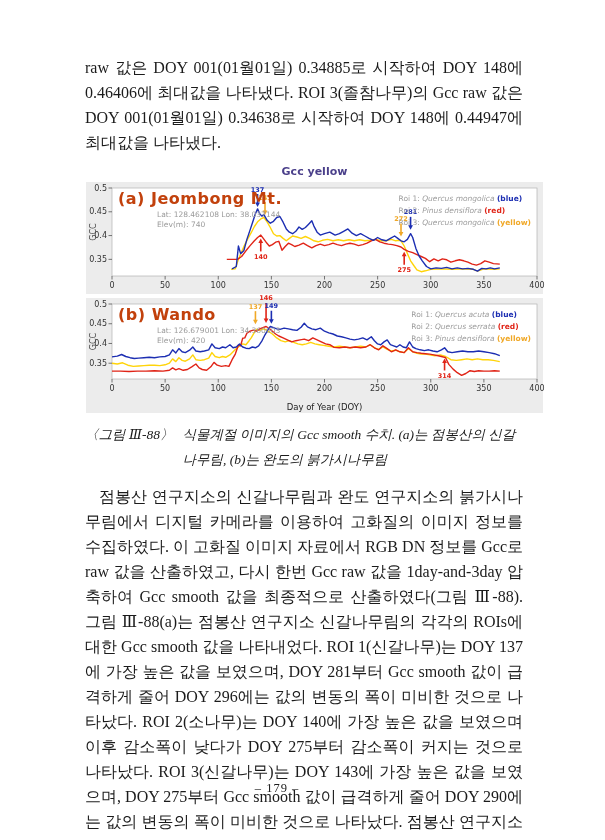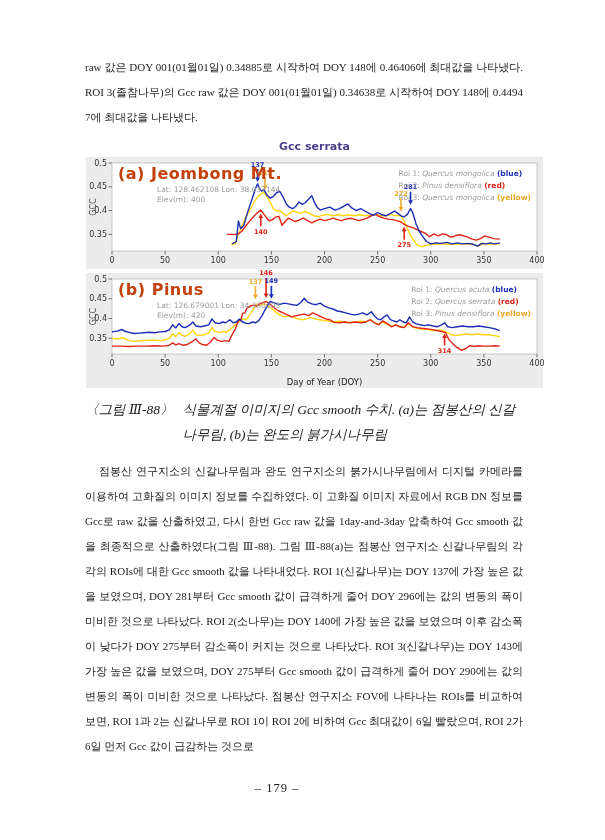--- a/index.html
+++ b/index.html
@@ -1,19 +1,19 @@
 <!DOCTYPE html>
 <html><head>
 <meta charset="utf-8">
 <style>
   html,body{margin:0;padding:0;background:#ffffff;}
   .page{position:relative;width:605px;height:840px;background:#fff;overflow:hidden;
         font-family:"Liberation Serif","DejaVu Serif",serif;color:#1b1b1b;}
   .content{position:absolute;left:85px;top:55px;width:438px;}
-  .para{font-size:11px;line-height:25px;text-align:justify;margin:0;word-break:break-all;}
+  .para{font-size:16px;line-height:25px;text-align:justify;margin:0;word-break:break-all;}
   .para-top{margin-bottom:8px;}
   .figure{width:457px;margin-left:1px;margin-top:4px;}
   .fig-title{width:457px;text-align:center;font-family:"DejaVu Sans","Liberation Sans",sans-serif;
              font-weight:bold;font-size:11px;color:#4a3f8a;padding:2px 0 4px;}
   .subplot{position:relative;width:457px;background:#ececec;}
   #subplot-a{margin-bottom:4px;}
   .sp-info{position:absolute;left:32px;top:7px;font-family:"DejaVu Sans","Liberation Sans",sans-serif;}
   .sp-name{font-size:16px;font-weight:bold;letter-spacing:.5px;color:#c2410c;margin-bottom:2px;}
   .sp-meta{font-size:7.5px;color:#9a9a9a;line-height:9.5px;padding-left:39px;}
   .sp-legend{position:absolute;right:12px;top:11px;font-family:"DejaVu Sans","Liberation Sans",sans-serif;
@@ -29,21 +29,21 @@
   svg{display:block;font-family:"DejaVu Sans","Liberation Sans",sans-serif;}
 </style>
 </head>
 <body>
 
 <div class="page">
   <div class="content">
     <p class="para para-top">raw 값은 DOY 001(01월01일) 0.34885로 시작하여 DOY 148에 0.46406에 최대값을 나타냈다. ROI 3(졸참나무)의 Gcc raw 값은 DOY 001(01월01일) 0.34638로 시작하여 DOY 148에 0.44947에 최대값을 나타냈다.</p>
 
     <div class="figure">
-      <div class="fig-title">Gcc serrata</div>
+      <div class="fig-title">Gcc yellow</div>
       <div class="subplot" id="subplot-a">
           <svg width="457" height="112" style="overflow:visible">
             <rect x="26" y="6" width="425" height="88" fill="#ffffff" stroke="#b3b3b3" stroke-width="0.7"></rect>
             <line x1="26" y1="94" x2="26" y2="97.5" stroke="#555" stroke-width="0.8"></line>
             <text x="26" y="106" font-size="8" fill="#333" text-anchor="middle">0</text>
             <line x1="79.125" y1="94" x2="79.125" y2="97.5" stroke="#555" stroke-width="0.8"></line>
             <text x="79.125" y="106" font-size="8" fill="#333" text-anchor="middle">50</text>
             <line x1="132.25" y1="94" x2="132.25" y2="97.5" stroke="#555" stroke-width="0.8"></line>
             <text x="132.25" y="106" font-size="8" fill="#333" text-anchor="middle">100</text>
             <line x1="185.375" y1="94" x2="185.375" y2="97.5" stroke="#555" stroke-width="0.8"></line>
@@ -85,21 +85,21 @@
             <line x1="324.5625" y1="34.85945945945947" x2="324.5625" y2="44.35945945945947" stroke="#1c2eb2" stroke-width="1.6"></line>
             <polygon points="322.1625,43.35945945945947 326.9625,43.35945945945947 324.5625,47.85945945945947" fill="#1c2eb2"></polygon>
             <text x="324.5625" y="32.35945945945947" font-size="6.5" font-weight="bold" fill="#1c2eb2" text-anchor="middle">281</text>
             <line x1="318.1875" y1="82.74054054054054" x2="318.1875" y2="73.24054054054054" stroke="#e02417" stroke-width="1.6"></line>
             <polygon points="315.7875,74.24054054054054 320.5875,74.24054054054054 318.1875,69.74054054054054" fill="#e02417"></polygon>
             <text x="318.1875" y="90.24054054054054" font-size="6.5" font-weight="bold" fill="#e02417" text-anchor="middle">275</text>
           </svg>
           <div class="sp-info">
             <div class="sp-name">(a) Jeombong Mt.</div>
             <div class="sp-meta">Lat: 128.462108  Lon: 38.037144</div>
-            <div class="sp-meta">Elev(m): 400</div>
+            <div class="sp-meta">Elev(m): 740</div>
           </div>
           <div class="sp-legend">
             <div class="lg-row"><span>Roi 1: </span><i>Quercus mongolica </i><b style="color:#1c2eb2">(blue)</b></div>
             <div class="lg-row"><span>Roi 2: </span><i>Pinus densiflora </i><b style="color:#e02417">(red)</b></div>
             <div class="lg-row"><span>Roi 3: </span><i>Quercus mongolica </i><b style="color:#f0a827">(yellow)</b></div>
           </div>
         </div>
       <div class="subplot" id="subplot-b">
           <svg width="457" height="115" style="overflow:visible">
             <rect x="26" y="6" width="425" height="75" fill="#ffffff" stroke="#b3b3b3" stroke-width="0.7"></rect>
@@ -141,21 +141,21 @@
             <polygon points="177.6625,20.447368421052627 182.4625,20.447368421052627 180.0625,24.947368421052627" fill="#e02417"></polygon>
             <text x="180.0625" y="2.4473684210526265" font-size="6.5" font-weight="bold" fill="#e02417" text-anchor="middle">146</text>
             <line x1="185.375" y1="12.736842105263154" x2="185.375" y2="22.236842105263154" stroke="#1c2eb2" stroke-width="1.6"></line>
             <polygon points="182.975,21.236842105263154 187.775,21.236842105263154 185.375,25.736842105263154" fill="#1c2eb2"></polygon>
             <text x="185.375" y="10.236842105263154" font-size="6.5" font-weight="bold" fill="#1c2eb2" text-anchor="middle">149</text>
             <line x1="358.5625" y1="72.47368421052632" x2="358.5625" y2="63.973684210526315" stroke="#e02417" stroke-width="1.6"></line>
             <polygon points="356.1625,64.97368421052632 360.9625,64.97368421052632 358.5625,60.473684210526315" fill="#e02417"></polygon>
             <text x="358.5625" y="79.97368421052632" font-size="6.5" font-weight="bold" fill="#e02417" text-anchor="middle">314</text>
           </svg>
           <div class="sp-info">
-            <div class="sp-name">(b) Pinus</div>
+            <div class="sp-name">(b) Wando</div>
             <div class="sp-meta">Lat: 126.679001  Lon: 34.360003</div>
             <div class="sp-meta">Elev(m): 420</div>
           </div>
           <div class="sp-legend">
             <div class="lg-row"><span>Roi 1: </span><i>Quercus acuta </i><b style="color:#1c2eb2">(blue)</b></div>
             <div class="lg-row"><span>Roi 2: </span><i>Quercus serrata </i><b style="color:#e02417">(red)</b></div>
             <div class="lg-row"><span>Roi 3: </span><i>Pinus densiflora </i><b style="color:#f0a827">(yellow)</b></div>
           </div>
         </div>
     </div>

